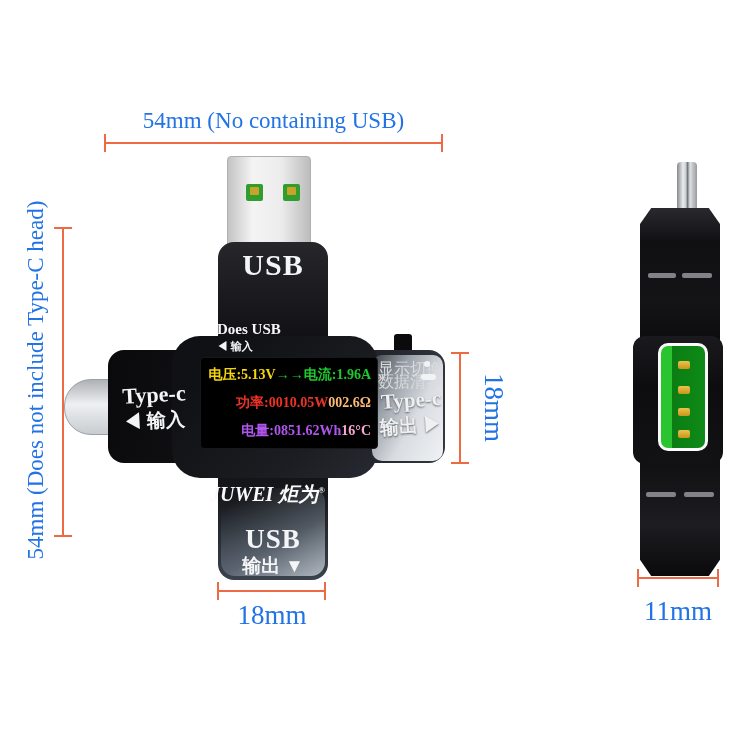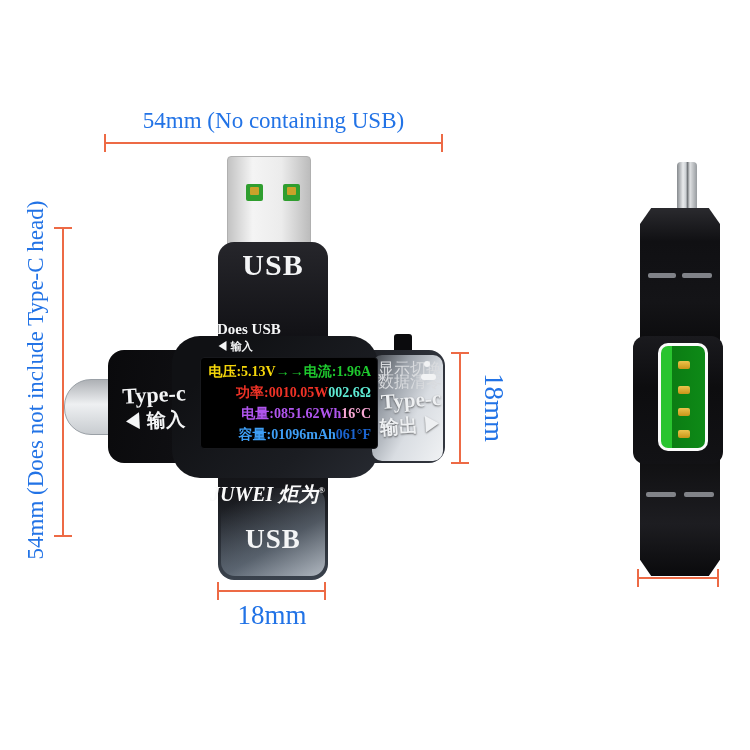--- a/index.html
+++ b/index.html
@@ -61,21 +61,21 @@
   .emboss{text-shadow:0 1px 2px rgba(0,0,0,.55);}
   
   .screen{
     left:200px;top:337px;width:178px;height:92px;background:#000;border-radius:4px;
     border:1px solid #17181c;z-index:6;box-sizing:border-box;
     display:flex;flex-direction:column;justify-content:space-around;padding:3px 6px;
     font-weight:bold;font-size:14px;letter-spacing:0;
   }
   .scr-row{display:flex;justify-content:flex-end;align-items:center;line-height:1;}
   .c-yellow{color:#f5d60a;} .c-green{color:#1ec92e;} .c-red{color:#ee3226;}
-  .c-blue{color:#5eead4;} .c-purple{color:#b055ee;} .c-white{color:#f9a8d4;}
+  .c-blue{color:#fdba74;} .c-purple{color:#b055ee;} .c-white{color:#f9a8d4;}
   .c-cyan{color:#3e9ef5;} .c-dblue{color:#1b64cf;} .c-bt{color:#2a52e8;font-size:15px;}
   .scr-caption{left:186px;top:431px;width:188px;text-align:center;color:#fff;font-size:19px;font-weight:bold;z-index:6;letter-spacing:1px;}
   .btn-label{font-size:16px;color:#d9dbde;z-index:6;}
   .btn-dot{width:6px;height:6px;border-radius:50%;background:#f2f3f4;z-index:6;}
   .btn-oval{width:15px;height:6px;border-radius:3px;background:#f2f3f4;z-index:6;}
   .brand{left:210px;top:461px;width:126px;text-align:left;color:#fafafa;font-size:20px;font-weight:bold;font-style:italic;z-index:6;letter-spacing:0;}
   .brand sup{font-size:9px;font-style:normal;}
   
   .side-pin{
     left:677px;top:142px;width:20px;height:52px;border-radius:4px 4px 0 0;z-index:1;
@@ -128,20 +128,21 @@
   <div class="abs dim-tick" style="left:451px;top:442px;width:18px;height:2px;"></div>
 
   <div class="abs dim-line" style="left:218px;top:570px;width:107px;height:2px;"></div>
   <div class="abs dim-tick" style="left:217px;top:562px;width:2px;height:18px;"></div>
   <div class="abs dim-tick" style="left:324px;top:562px;width:2px;height:18px;"></div>
   <div class="abs dim-text big" style="left:221px;top:580px;width:102px;text-align:center;">18mm</div>
 
   <div class="abs dim-line" style="left:638px;top:557px;width:80px;height:2px;"></div>
   <div class="abs dim-tick" style="left:637px;top:549px;width:2px;height:18px;"></div>
   <div class="abs dim-tick" style="left:717px;top:549px;width:2px;height:18px;"></div>
+  <div class="abs dim-text big" style="left:628px;top:576px;width:100px;text-align:center;">11mm</div>
 
   <div class="abs usb-a">
     <div class="contact" style="left:18px;">
         <div class="pad"></div>
       </div>
     <div class="contact" style="left:55px;">
         <div class="pad"></div>
       </div>
   </div>
 
@@ -177,29 +178,26 @@
       <span class="c-green">电流:1.96A</span>
     </div>
     <div class="scr-row">
       <span class="c-red">功率:0010.05W</span>
       <span class="c-blue">002.6Ω</span>
     </div>
     <div class="scr-row">
       <span class="c-purple">电量:0851.62Wh</span>
       <span class="c-white">16°C</span>
     </div>
-    <div class="scr-row">
-      <span class="c-cyan">容量:01096mAh</span>
-      <span class="c-dblue">061°F</span>
-    </div>
   </div>
 
   <div class="abs brand"><span>JUWEI 炬为</span><sup>®</sup></div>
 
   <div class="abs dev-txt port-label" style="left:218px;top:504px;width:110px;text-align:center;font-size:27px;z-index:6;">USB</div>
+  <div class="abs dev-txt" style="left:218px;top:533px;width:110px;text-align:center;font-size:19px;font-weight:bold;z-index:6;">输出 ▼</div>
 
   <div class="abs side-pin"></div>
   <div class="abs side-top"></div>
   <div class="abs groove" style="left:648px;top:253px;width:28px;"></div>
   <div class="abs groove" style="left:682px;top:253px;width:30px;"></div>
   <div class="abs side-mid"></div>
   <div class="abs side-port">
     <div class="green">
       <div class="gold-pin" style="top:15px;"></div>
       <div class="gold-pin" style="top:40px;"></div>

